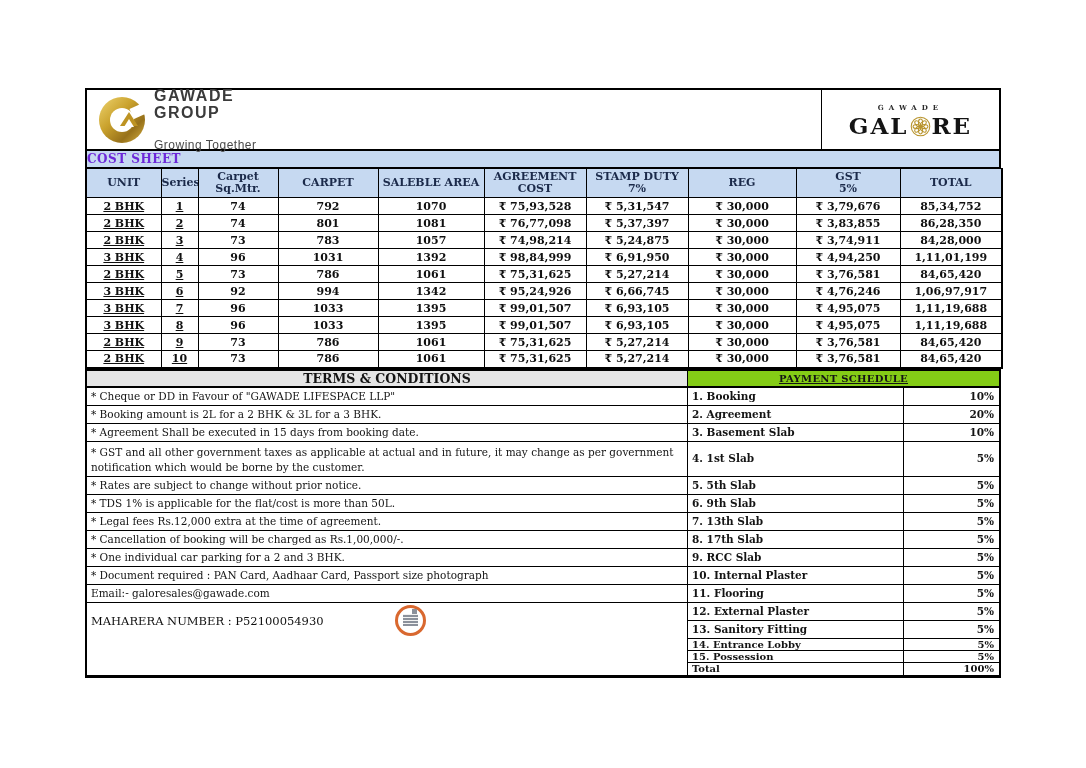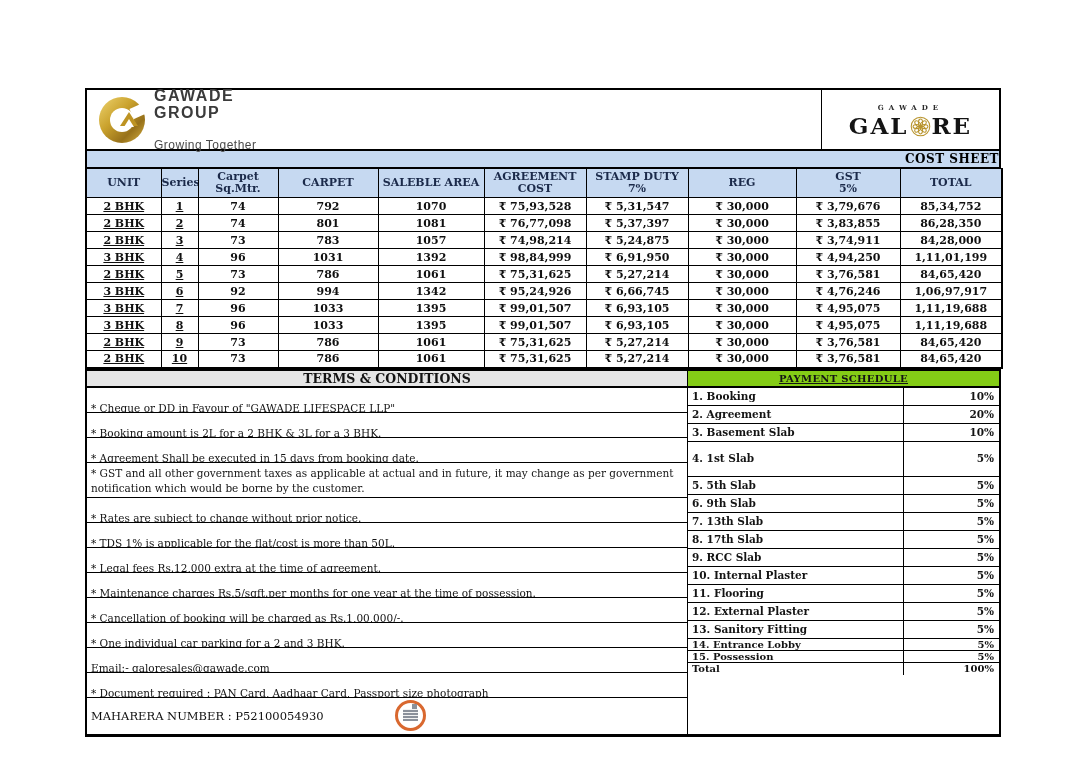--- a/index.html
+++ b/index.html
@@ -33,22 +33,22 @@
   .group-tagline { font-size:12px; letter-spacing:0.5px; margin-top:17px; color:#4a4a4a; }
   .galore-top { font-family:"DejaVu Serif", serif; font-size:7px; font-weight:bold;
     letter-spacing:5px; color:#2b2b2b; margin-bottom:2px; }
   .galore-main { display:flex; align-items:flex-end; font-family:"DejaVu Serif", serif;
     font-size:23px; font-weight:bold; letter-spacing:2px; color:#141414; line-height:23px; }
   .rosette { margin:0 1px; display:block; }
 
   
   .cost-title-bar {
     height:17px; background:#c6d9f1; border-left:2px solid #000; border-right:2px solid #000;
-    border-bottom:1px solid #000; text-align:right; font-weight:bold; font-size:12px;
-    line-height:16px; color:#000000; letter-spacing:0.5px;
+    border-bottom:1px solid #000; text-align:left; font-weight:bold; font-size:12px;
+    line-height:16px; color:#6d28d9; letter-spacing:0.5px;
   }
 
   
   table.cost { border-collapse:collapse; width:916px; table-layout:fixed;
     border:2px solid #000; border-top:0; }
   table.cost th, table.cost td { border:1px solid #000; text-align:center; vertical-align:middle;
     overflow:hidden; white-space:nowrap; }
   table.cost th { background:#c6d9f1; height:29px; font-size:11px; color:#1b2a4a; line-height:12px; }
   table.cost td { height:17px; font-size:11px; font-weight:bold; color:#101010; }
   .ul { text-decoration:underline; }
@@ -62,21 +62,21 @@
   .tc-header {
     height:17px; background:#e5e5e5; border-bottom:2px solid #000; text-align:center;
     font-weight:bold; font-size:12.5px; line-height:15px; color:#141414;
   }
   .pay-header {
     height:17px; background:#84cc16; border-bottom:2px solid #000; text-align:center;
     font-weight:bold; font-size:10px; line-height:16px; color:#141414;
   }
   .pay-header span { text-decoration:underline; letter-spacing:0.3px; }
   .t-row { height:18px; border-bottom:1px solid #000; font-size:10.5px; line-height:17px;
-    padding:12px 4px; color:#141414; white-space:nowrap; overflow:hidden; }
+    padding:0 4px; color:#141414; white-space:nowrap; overflow:hidden; }
   .t-row.tall { height:35px; white-space:normal; line-height:15px; padding-top:3px; }
   .maharera-row { position:relative; height:36px; display:flex; align-items:center;
     padding-left:4px; font-size:11.5px; font-weight:normal; color:#0e0e0e; }
   .pay-row { display:flex; height:18px; border-bottom:1px solid #000; font-size:10.5px;
     font-weight:bold; color:#141414;justify-content:center; }
   .pay-row .pay-label { width:216px; border-right:1px solid #000; padding:0 4px;
     line-height:17px; white-space:nowrap; overflow:hidden; }
   .pay-row .pay-pct { flex:1; text-align:right; padding:0 5px; line-height:17px; }
   .pay-col > .pay-row:nth-child(5) { height:35px; }
   .pay-col > .pay-row:nth-child(5) .pay-label,
@@ -292,25 +292,24 @@
     <div class="tc-wrap">
       <div class="terms-col">
         <div class="tc-header">TERMS &amp; CONDITIONS</div>
         <div class="t-row">* Cheque or DD in Favour of  "GAWADE LIFESPACE LLP"</div>
         <div class="t-row">* Booking amount is 2L for a 2 BHK &amp; 3L for a 3 BHK.</div>
         <div class="t-row">* Agreement Shall be executed in 15 days from booking date.</div>
         <div class="t-row tall">* GST and all other government taxes as applicable at actual and in future, it may change as per government notification which would be borne by the customer.</div>
         <div class="t-row">* Rates are subject to change without prior notice.</div>
         <div class="t-row">* TDS 1% is applicable for the flat/cost is more than 50L.</div>
         <div class="t-row">* Legal fees Rs.12,000 extra at the time of agreement.</div>
-        <div class="t-row">* Maintenance charges Rs.5/sqft.per months for one year at the time of possession.</div>
         <div class="t-row">* Cancellation of booking will be charged as Rs.1,00,000/-.</div>
         <div class="t-row">* One individual car parking for a 2 and 3 BHK.</div>
+        <div class="t-row">* Document required : PAN Card, Aadhaar Card, Passport size photograph</div>
         <div class="t-row">Email:- galoresales@gawade.com</div>
-        <div class="t-row">* Document required : PAN Card, Aadhaar Card, Passport size photograph</div>
         <div class="maharera-row">
           <span>MAHARERA NUMBER : P52100054930</span>
           <div class="seal">
             <div class="seal-building"></div>
           </div>
         </div>
       </div>
       <div class="pay-col">
         <div class="pay-header"><span>PAYMENT SCHEDULE</span></div>
         <div class="pay-row">

